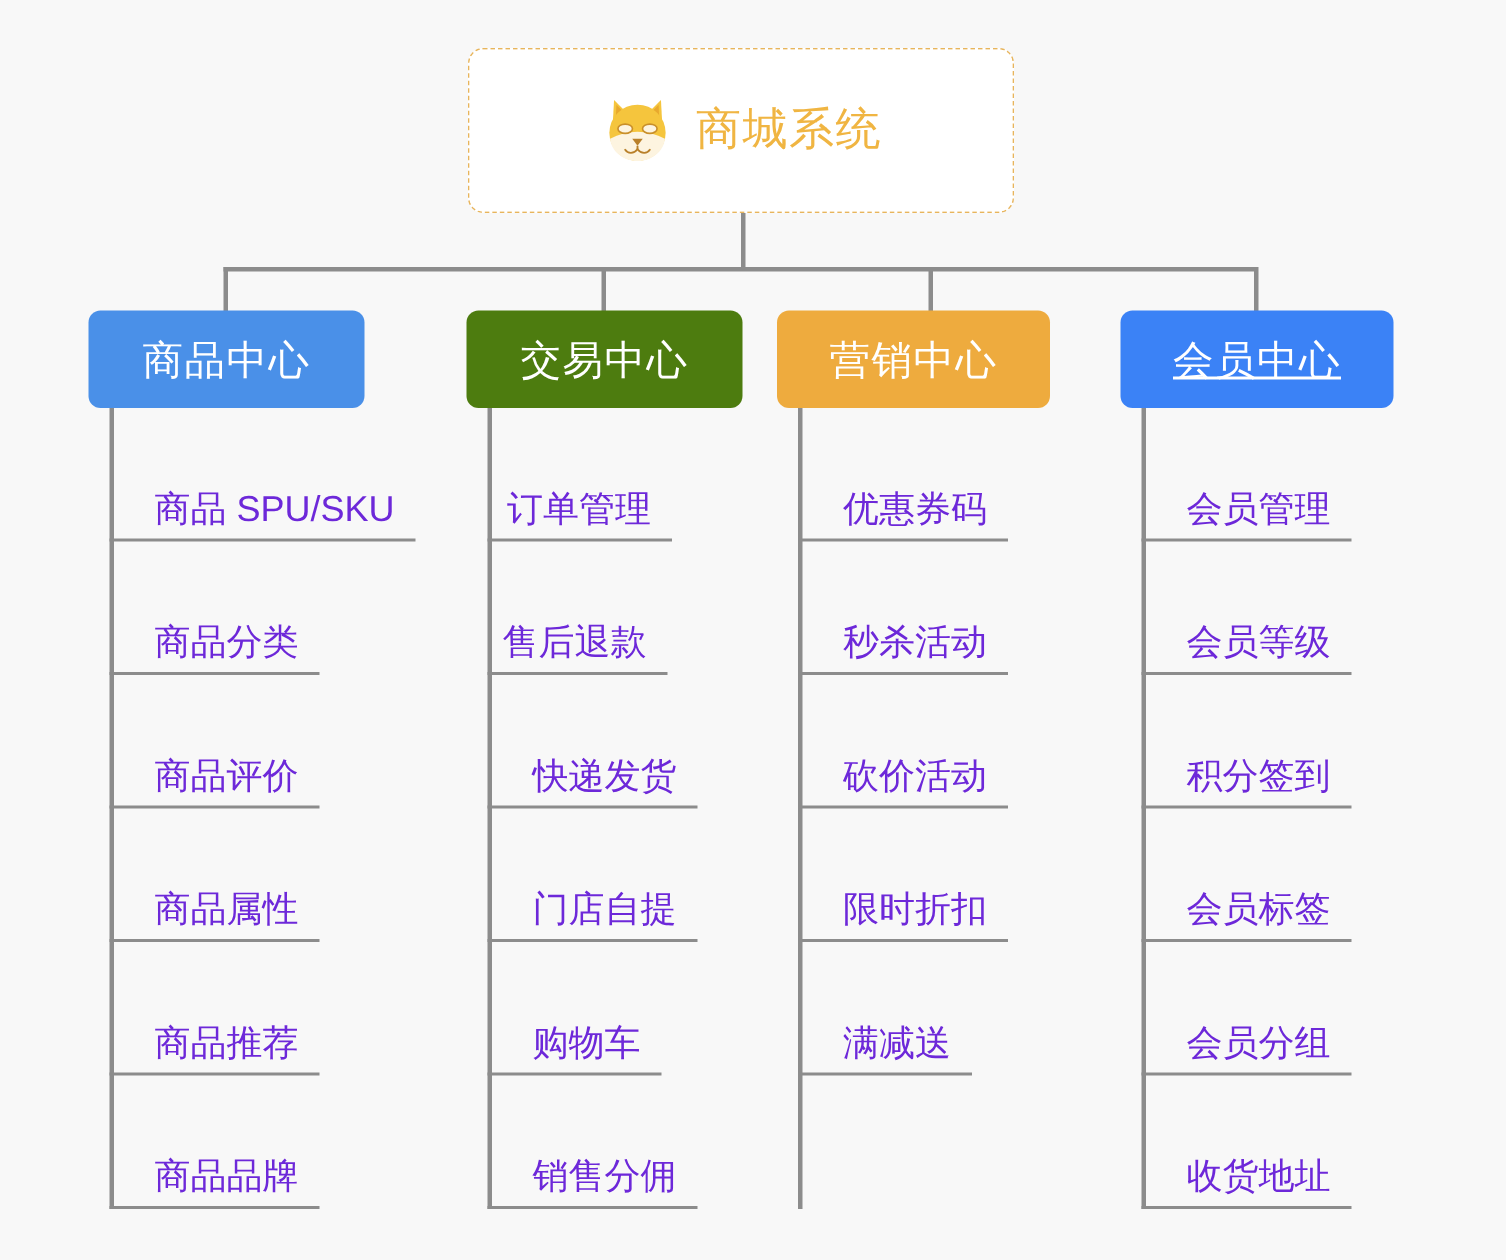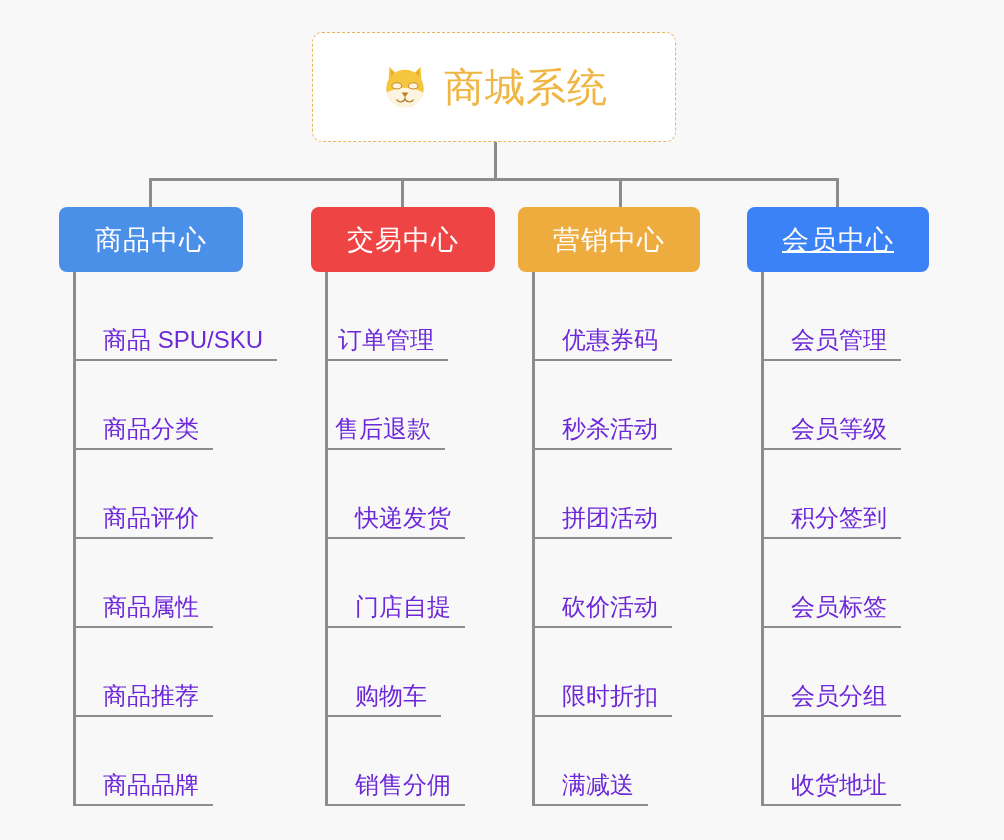--- a/index.html
+++ b/index.html
@@ -32,21 +32,21 @@
     background: #ffffff;
     border: 1.5px dashed #e8b55c;
     border-radius: 10px;
     display: flex;
     align-items: center;
     justify-content: center;
     gap: 14px;
   }
   .root-title {
     color: #f0b542;
-    font-size: 40px;
+    font-size: 30px;
     line-height: 1;
     letter-spacing: 1px;
     white-space: nowrap;
   }
   .shiba-icon {
     width: 50px;
     height: 50px;
     flex: 0 0 50px;
     display: block;
   }
@@ -164,21 +164,21 @@
       <div class="leaf">
           <div class="leaf-inner" style="border-bottom-color: rgb(140, 140, 140);"><span class="leaf-label">商品推荐</span></div>
         </div>
       <div class="leaf">
           <div class="leaf-inner" style="border-bottom-color: rgb(140, 140, 140);"><span class="leaf-label">商品品牌</span></div>
         </div>
     </div>
   </div>
 
   <div class="branch" style="left:311px; width:220px;">
-    <div class="branch-card" style="width:184px; background:#ef4444;">
+    <div class="branch-card" style="width:184px; background:#4d7c0f;">
       <span>交易中心</span>
     </div>
     <div class="leaf-stack">
       <div class="leaf-trunk" style="height: 534px; background: rgb(140, 140, 140);"></div>
       <div class="leaf">
           <div class="leaf-inner" style="border-bottom-color: rgb(140, 140, 140); padding-left: 13px;"><span class="leaf-label">订单管理</span></div>
         </div>
       <div class="leaf">
           <div class="leaf-inner" style="border-bottom-color: rgb(140, 140, 140); padding-left: 10px;"><span class="leaf-label">售后退款</span></div>
         </div>
@@ -203,23 +203,20 @@
     </div>
     <div class="leaf-stack">
       <div class="leaf-trunk" style="height: 534px; background: rgb(140, 140, 140);"></div>
       <div class="leaf">
           <div class="leaf-inner" style="border-bottom-color: rgb(140, 140, 140);"><span class="leaf-label">优惠券码</span></div>
         </div>
       <div class="leaf">
           <div class="leaf-inner" style="border-bottom-color: rgb(140, 140, 140);"><span class="leaf-label">秒杀活动</span></div>
         </div>
       <div class="leaf">
-          <div class="leaf-inner" style="border-bottom-color: rgb(140, 140, 140);"><span class="leaf-label">拼团活动</span></div>
-        </div>
-      <div class="leaf">
           <div class="leaf-inner" style="border-bottom-color: rgb(140, 140, 140);"><span class="leaf-label">砍价活动</span></div>
         </div>
       <div class="leaf">
           <div class="leaf-inner" style="border-bottom-color: rgb(140, 140, 140);"><span class="leaf-label">限时折扣</span></div>
         </div>
       <div class="leaf">
           <div class="leaf-inner" style="border-bottom-color: rgb(140, 140, 140);"><span class="leaf-label">满减送</span></div>
         </div>
     </div>
   </div>

